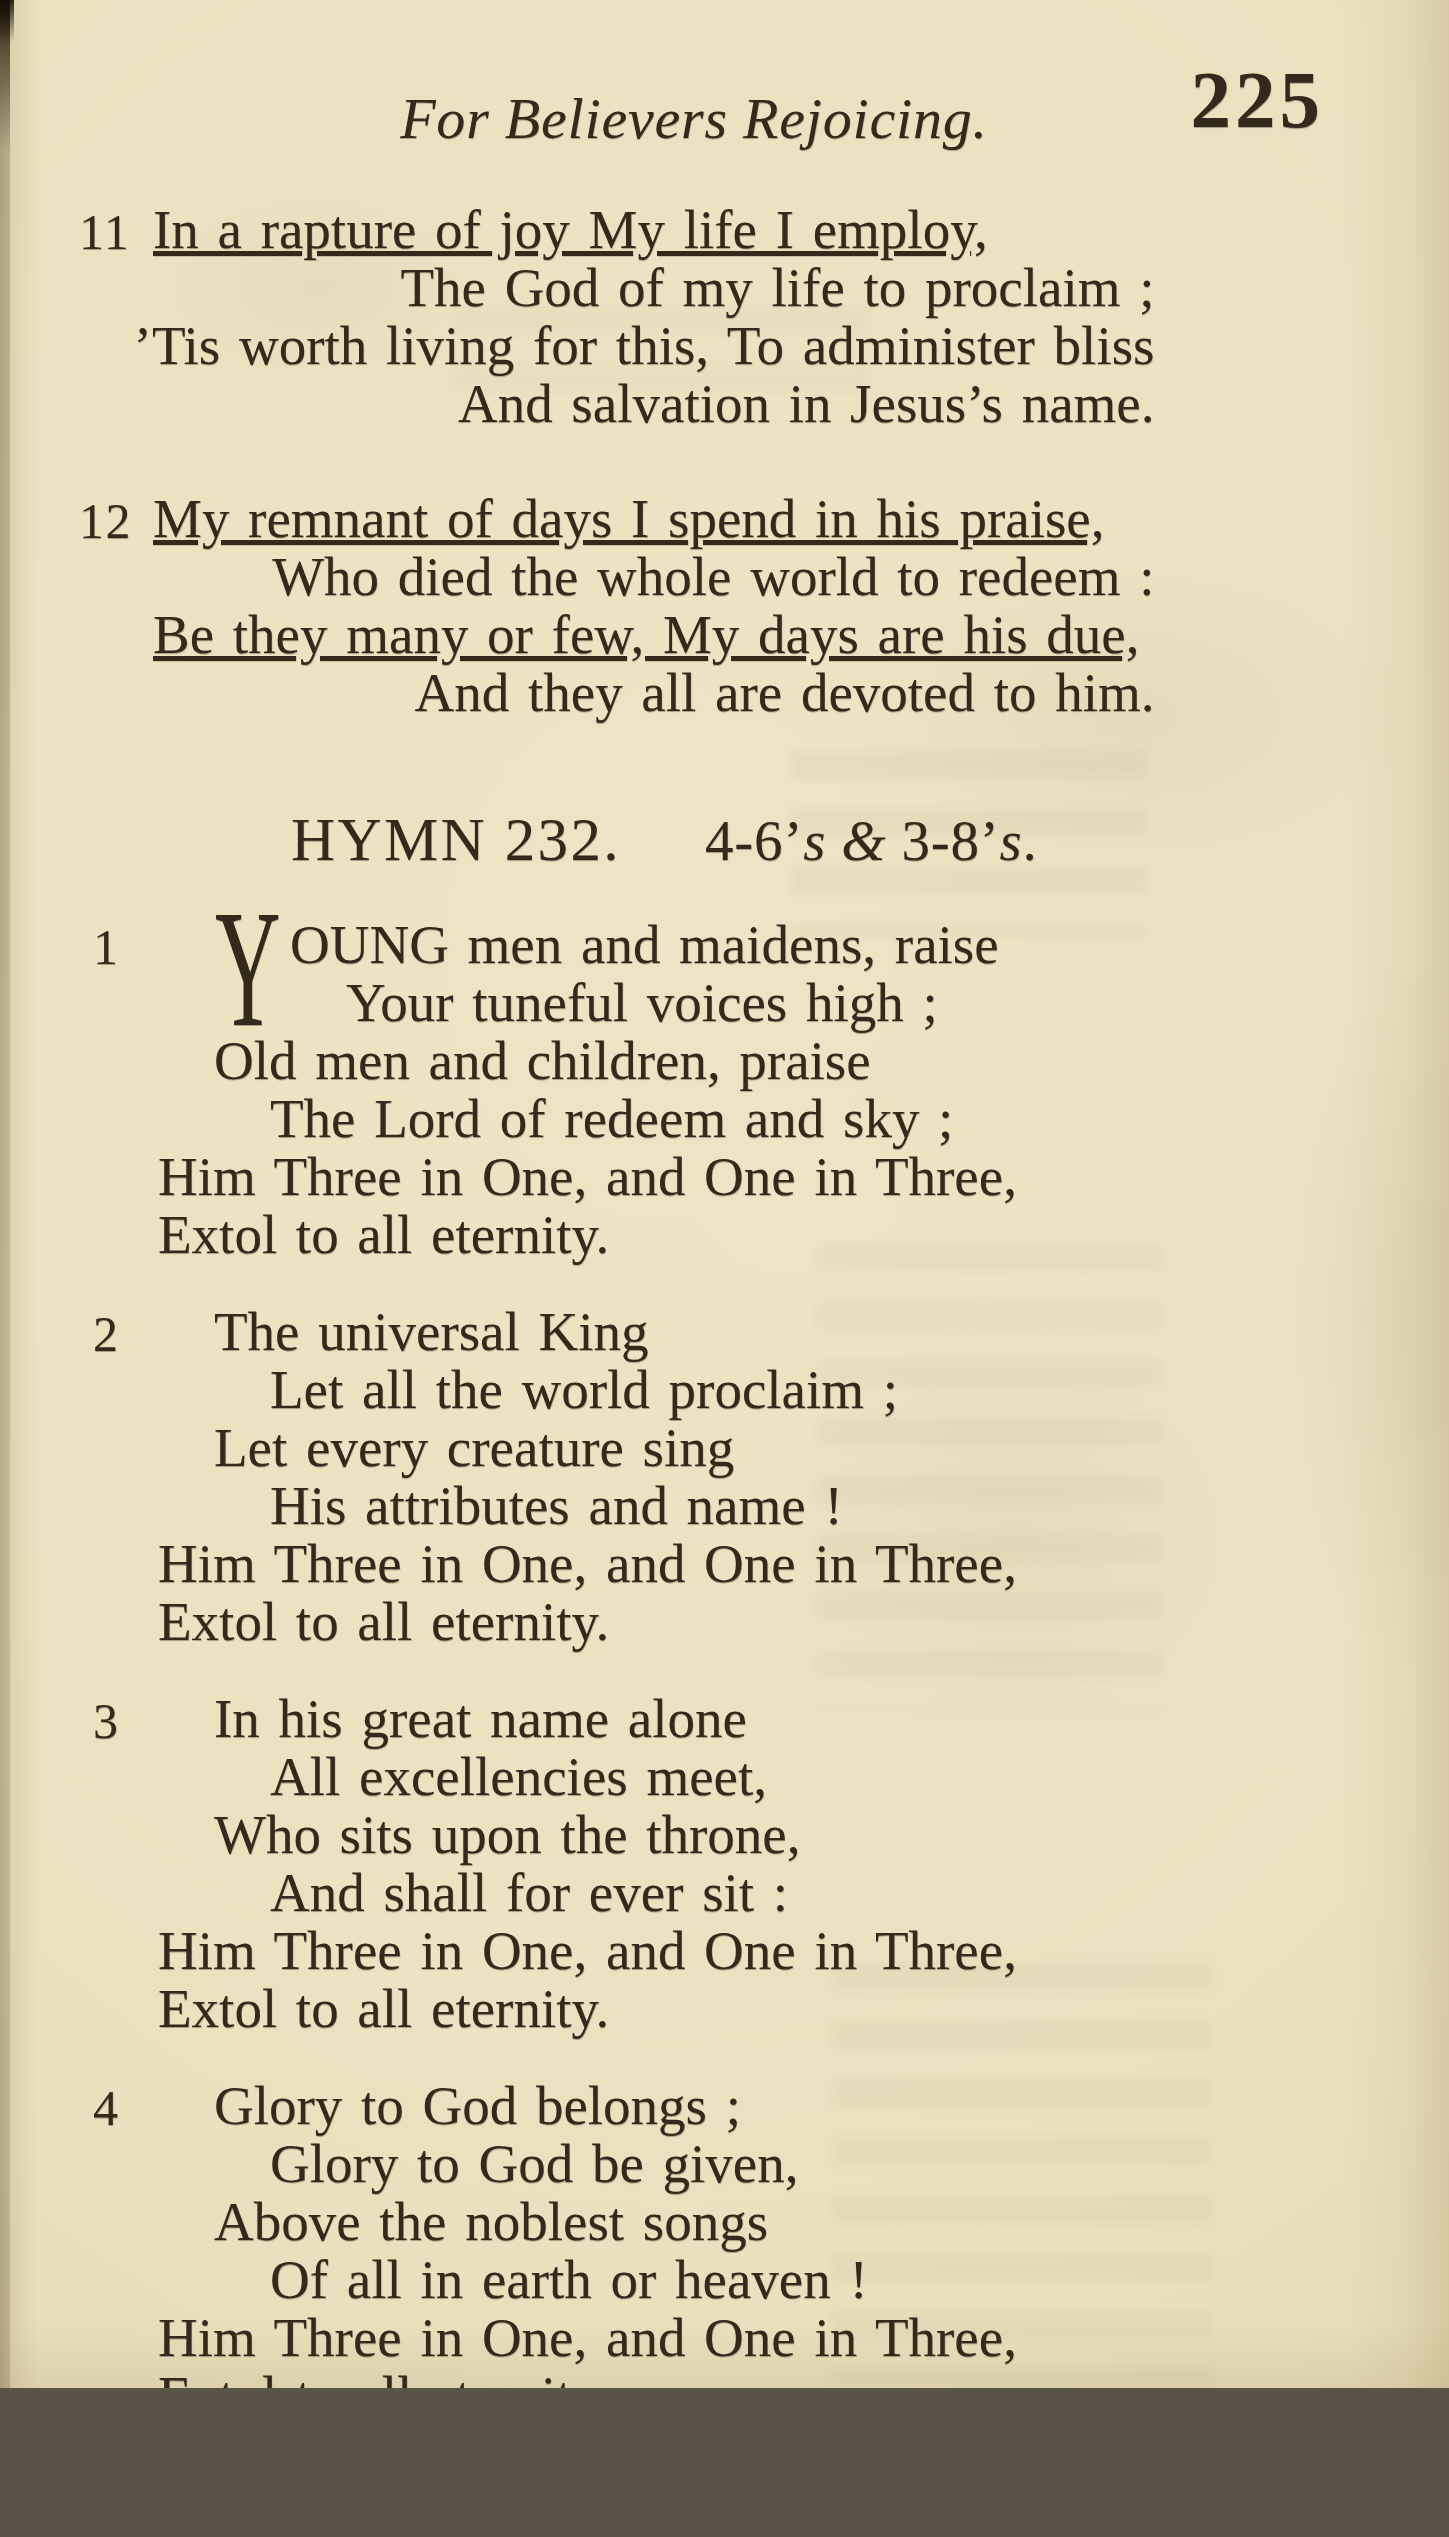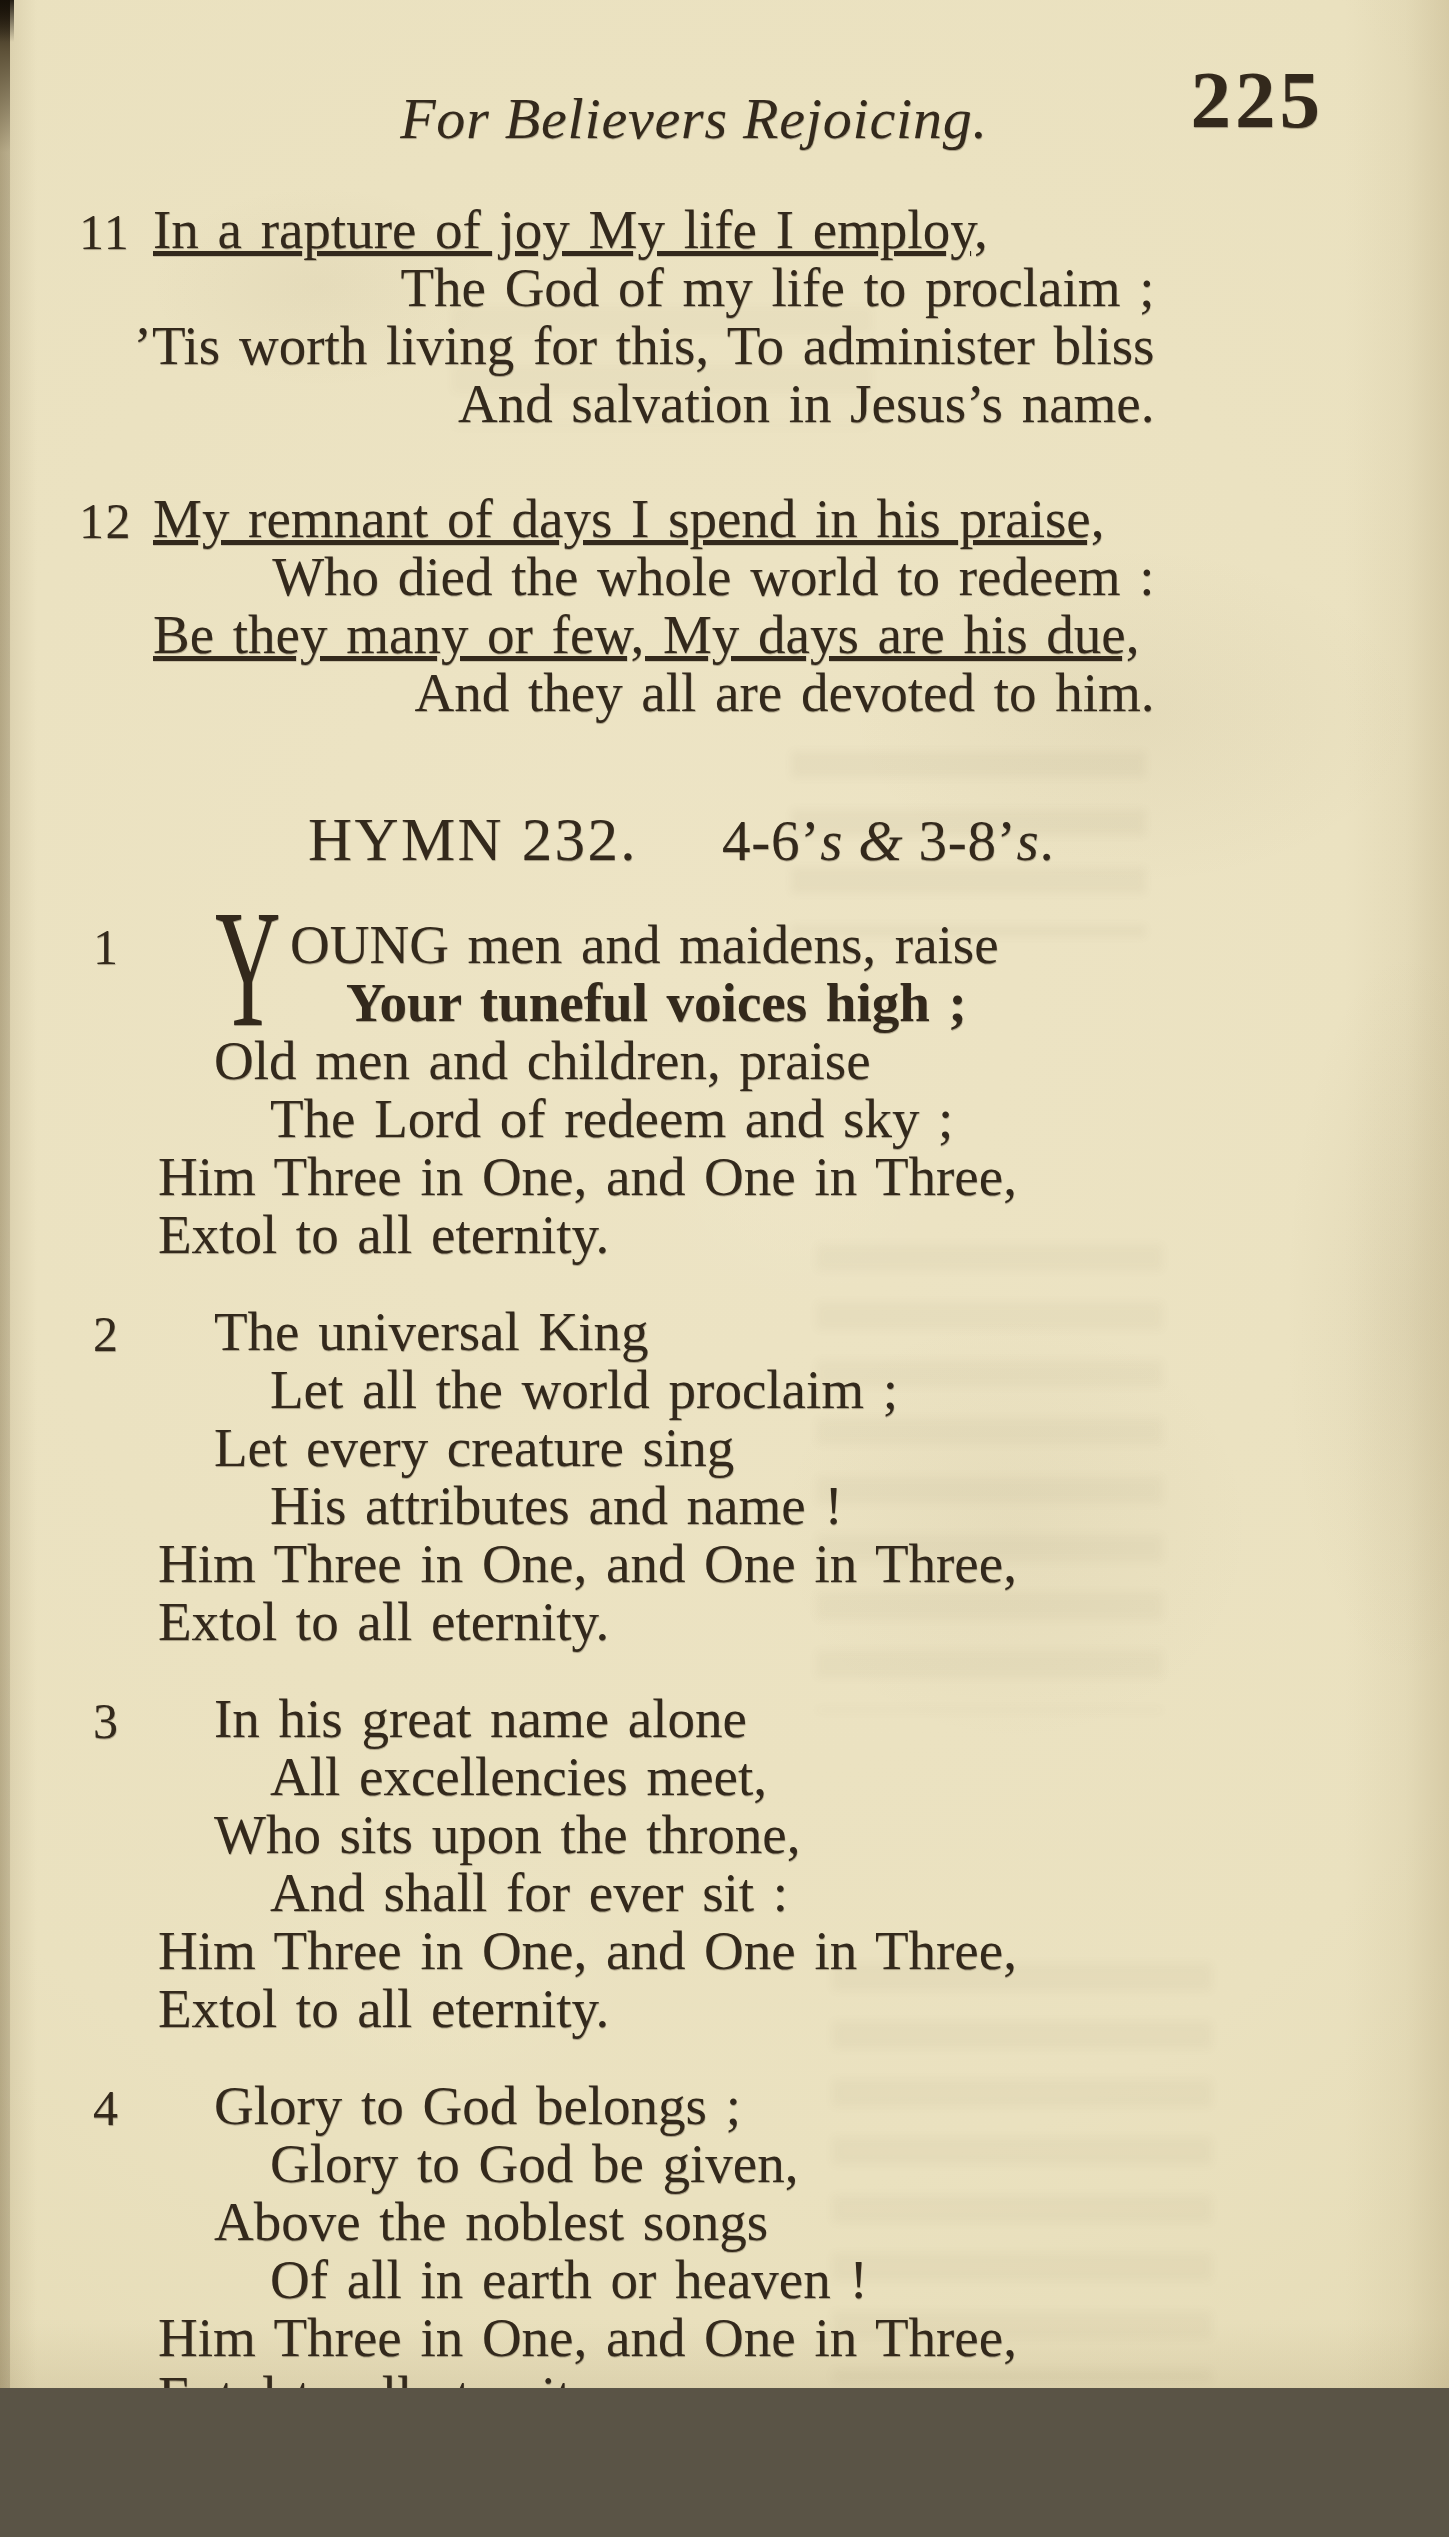--- a/index.html
+++ b/index.html
@@ -67,35 +67,35 @@
   .vnum{position:absolute;top:1.6px;font-size:50px;line-height:58px;letter-spacing:1.6px;}
 
   .prev-verses{position:absolute;top:201px;left:153px;}
   .prev-verses .vnum{left:-74px;}
   .prev-verses .verse + .verse{margin-top:57px;}
   .ind-l0{margin-left:-19.4px;text-align:right;}   
   .ind-l1{margin-left:0;text-decoration:underline;}       
   .ind-l2{margin-left:65px;text-align:right;}    
 
   .hymn-heading{
-    position:absolute;top:809px;left:308px;
+    position:absolute;top:809px;left:291px;
     display:flex;align-items:baseline;gap:84px;white-space:nowrap;
   }
   .hymn-title{font-size:61px;line-height:1;letter-spacing:2.4px;}
   .hymn-meter{font-size:57px;line-height:1;letter-spacing:0.8px;}
   .hymn-meter .it{font-style:italic;}
 
   .hymn-verses{position:absolute;top:916px;left:158px;}
   .hymn-verses .vnum{left:-65px;}
   .hymn-verses .verse + .verse{margin-top:39px;}
   .ind-v1{margin-left:56px;}    
   .ind-v2{margin-left:112px;}   
   .ind-r{margin-left:0;}        
   .ind-d1{margin-left:132px;}   
-  .ind-d2{margin-left:188px;font-weight:bold;}   
+  .ind-d2{margin-left:188px;}   
 
   .dropcap{
     position:absolute;left:57px;top:-32px;
     font-size:168px;line-height:1;
     transform:scaleX(.54);transform-origin:left top;
   }
 
   .catchword{
     position:absolute;left:648px;top:2420px;
     font-size:61px;line-height:1;

